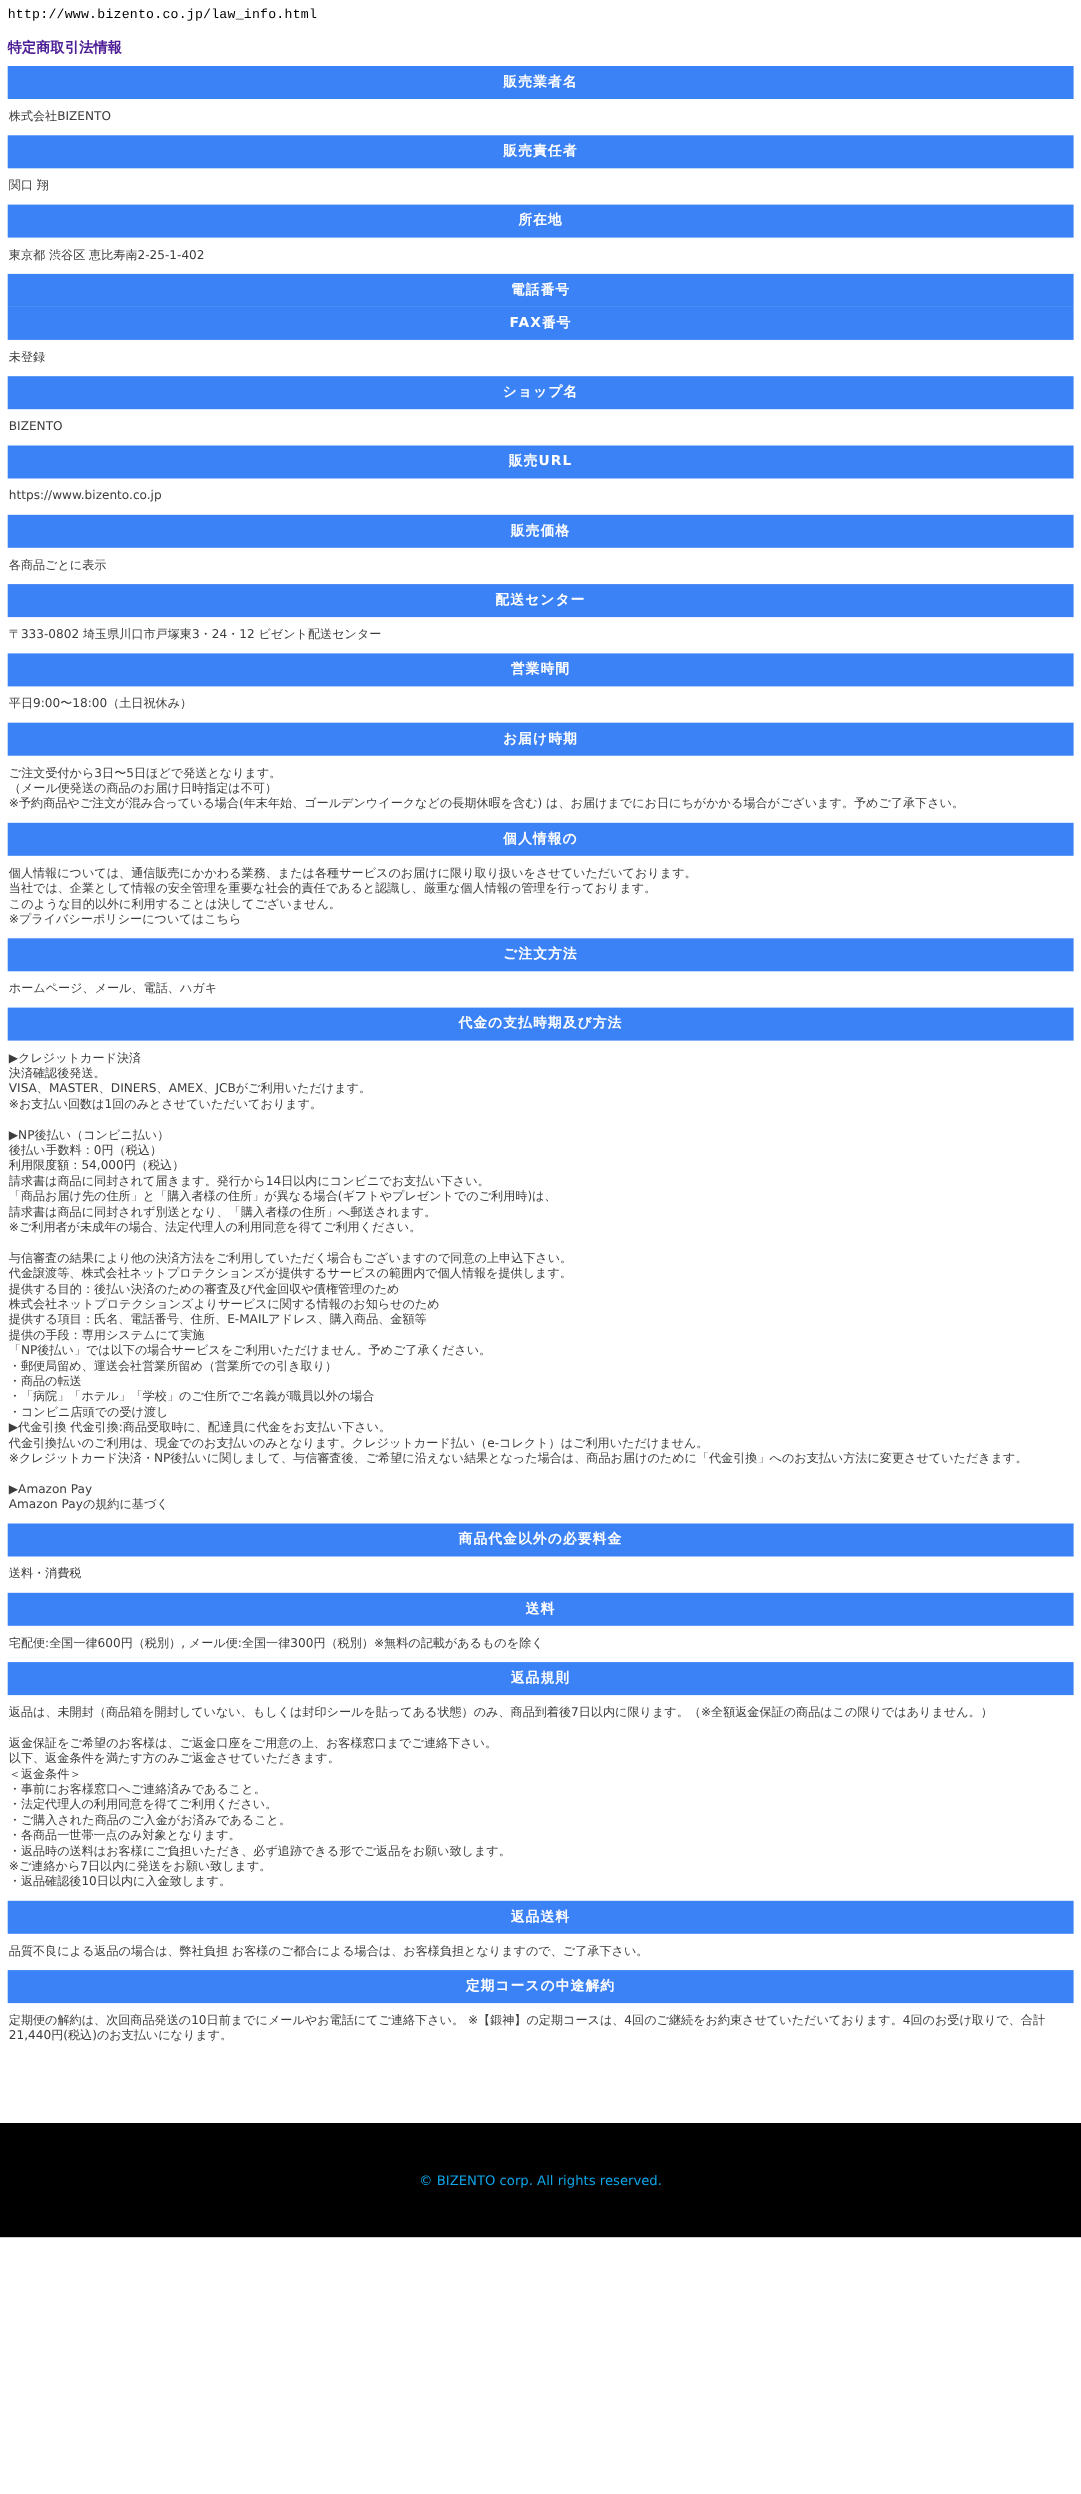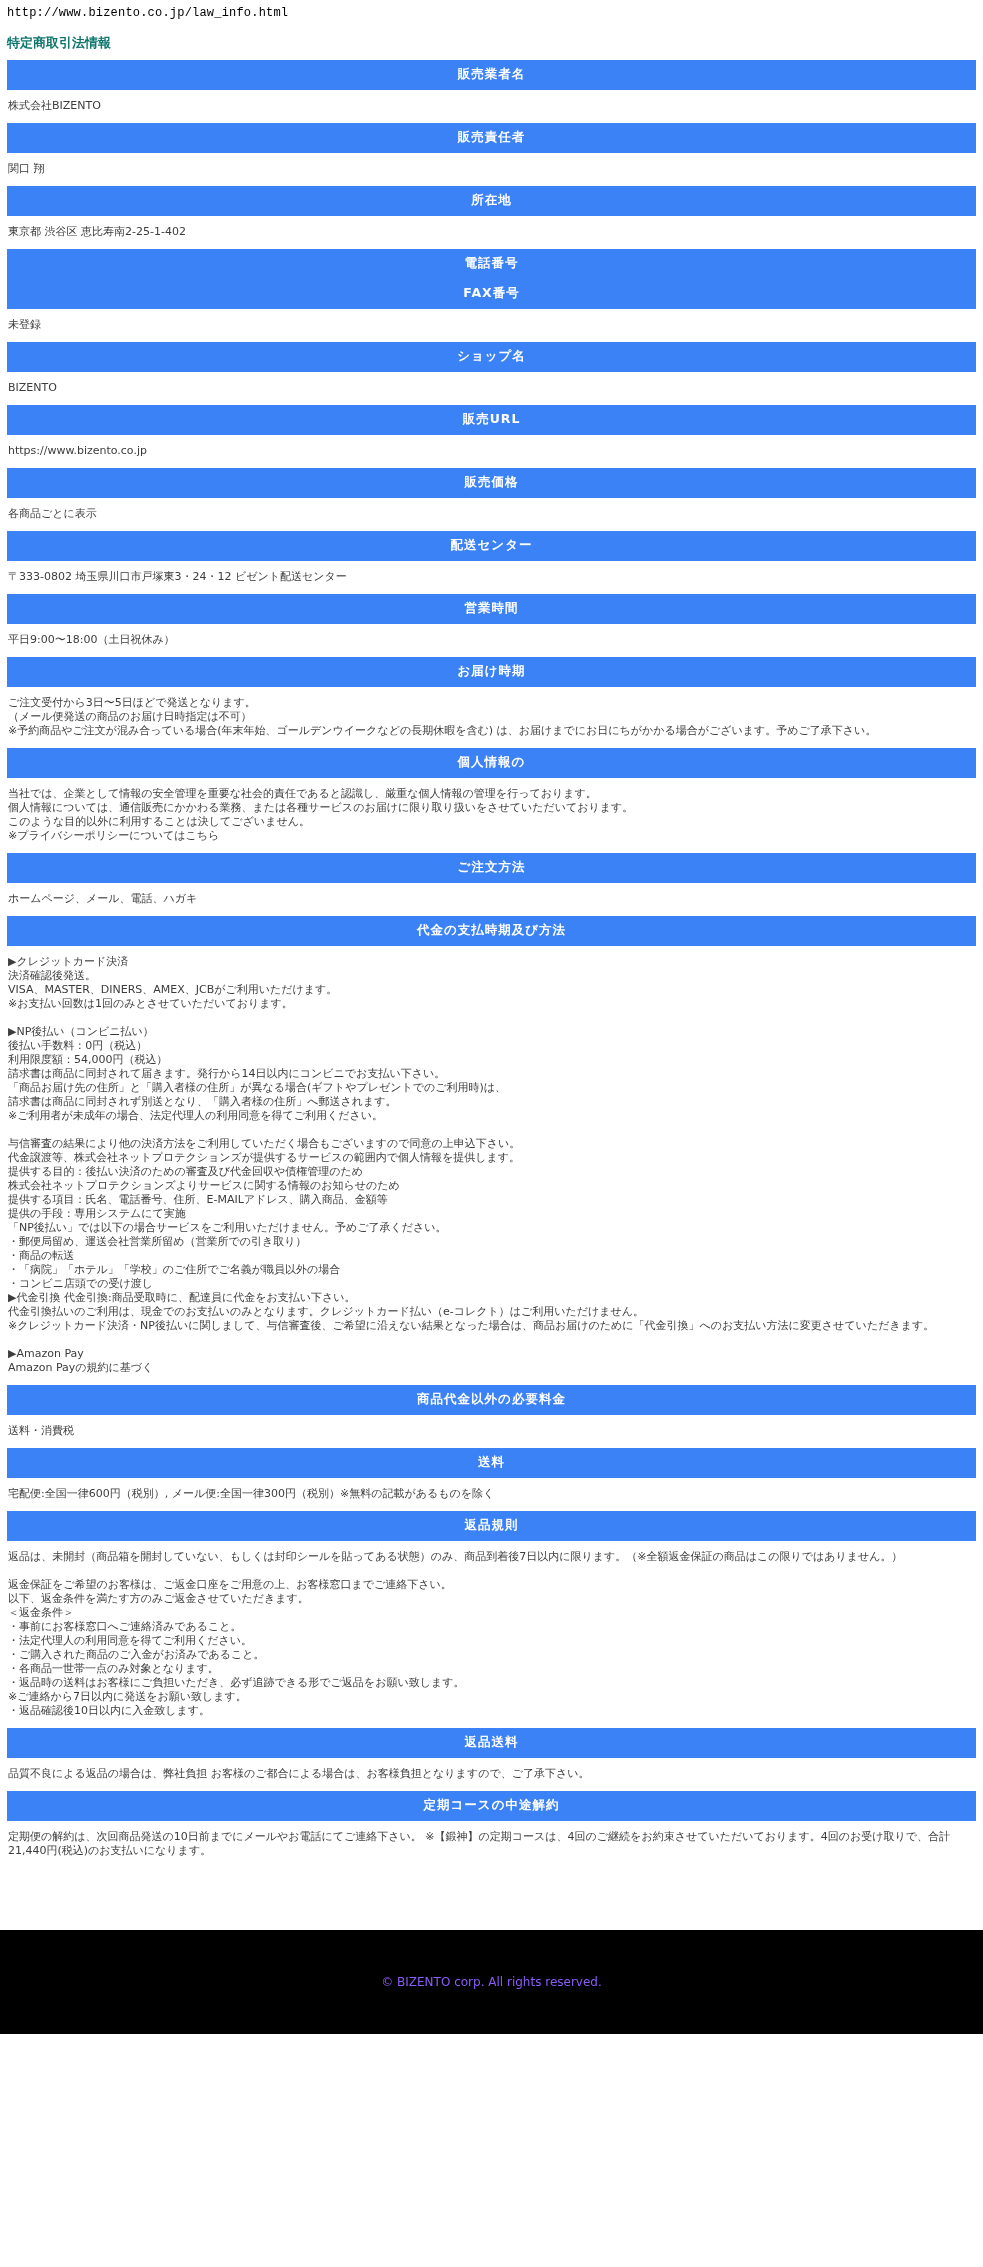--- a/index.html
+++ b/index.html
@@ -17,21 +17,21 @@
   .page-url {
     font-size: 12px;
     color: #000000;
     margin: 2px 0 14px 0;
     letter-spacing: 0.2px;
     font-family: Liberation Mono, monospace;
   }
   .page-title {
     font-size: 13px;
     font-weight: bold;
-    color: #0f766e;
+    color: #4c1d95;
     margin: 0 0 8px 0;
   }
   .bar {
     background: #3b82f6;
     color: #ffffff;
     font-size: 12.5px;
     font-weight: bold;
     text-align: center;
     padding: 6px 0 7px 0;
     letter-spacing: 1px;
@@ -47,21 +47,21 @@
     white-space: normal;
   }
   .content p.spacer {
     min-height: 14px;
   }
   .site-footer {
     margin-top: 62px;
     width: 983px;
     height: 104px;
     background: #000000;
-    color: #8b5cf6;
+    color: #0ea5e9;
     display: flex;
     align-items: center;
     justify-content: center;
     font-size: 12px;
   }
 </style>
 </head>
 <body>
 
 <div class="page">
@@ -131,22 +131,22 @@
         <div class="bar">お届け時期</div>
         <div class="content">
           <p>ご注文受付から3日〜5日ほどで発送となります。</p>
           <p>（メール便発送の商品のお届け日時指定は不可）</p>
           <p>※予約商品やご注文が混み合っている場合(年末年始、ゴールデンウイークなどの長期休暇を含む) は、お届けまでにお日にちがかかる場合がございます。予めご了承下さい。</p>
         </div>
       </section>
       <section>
         <div class="bar">個人情報の</div>
         <div class="content">
+          <p>個人情報については、通信販売にかかわる業務、または各種サービスのお届けに限り取り扱いをさせていただいております。</p>
           <p>当社では、企業として情報の安全管理を重要な社会的責任であると認識し、厳重な個人情報の管理を行っております。</p>
-          <p>個人情報については、通信販売にかかわる業務、または各種サービスのお届けに限り取り扱いをさせていただいております。</p>
           <p>このような目的以外に利用することは決してございません。</p>
           <p>※プライバシーポリシーについてはこちら</p>
         </div>
       </section>
       <section>
         <div class="bar">ご注文方法</div>
         <div class="content">
           <p>ホームページ、メール、電話、ハガキ</p>
         </div>
       </section>

